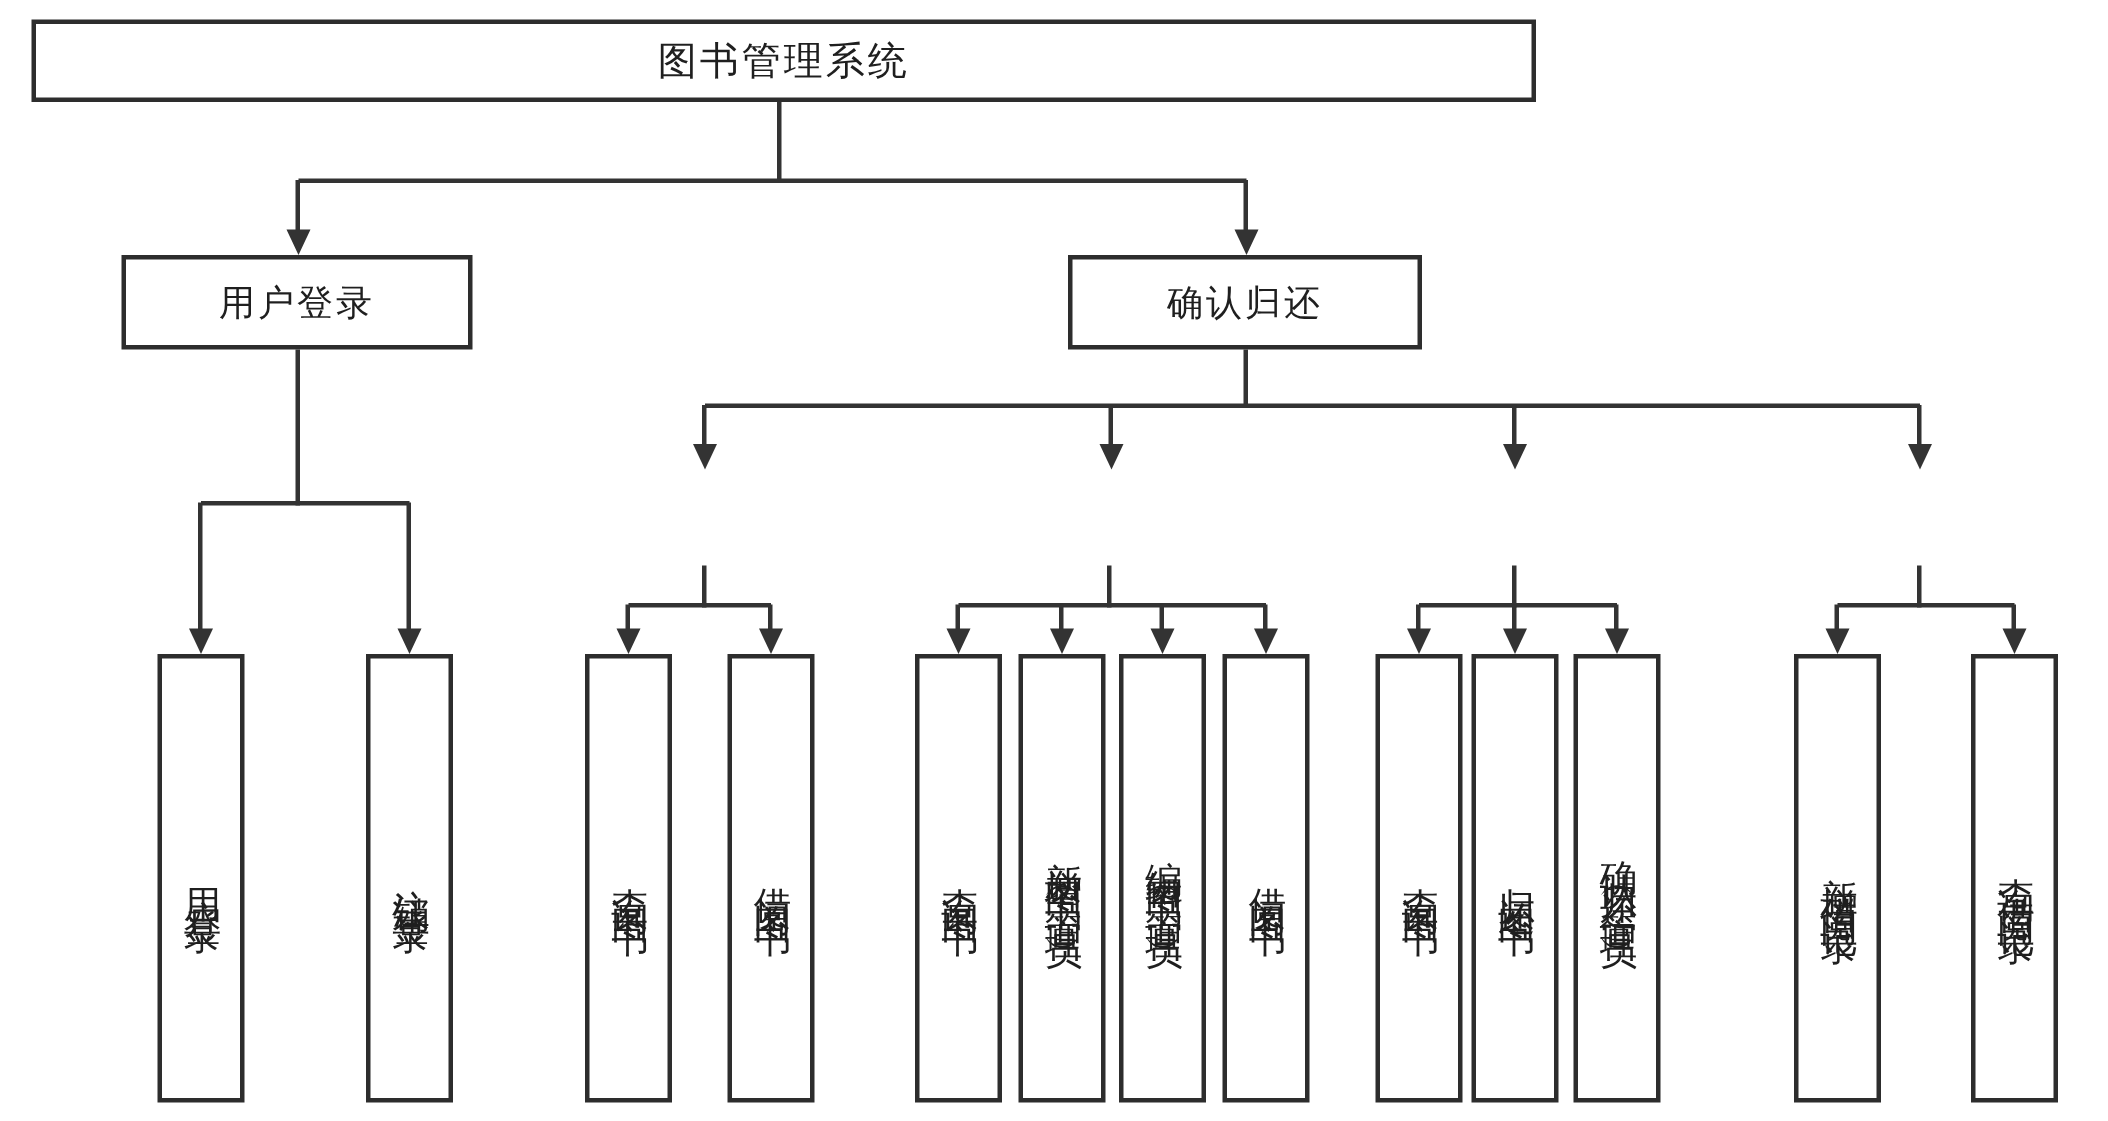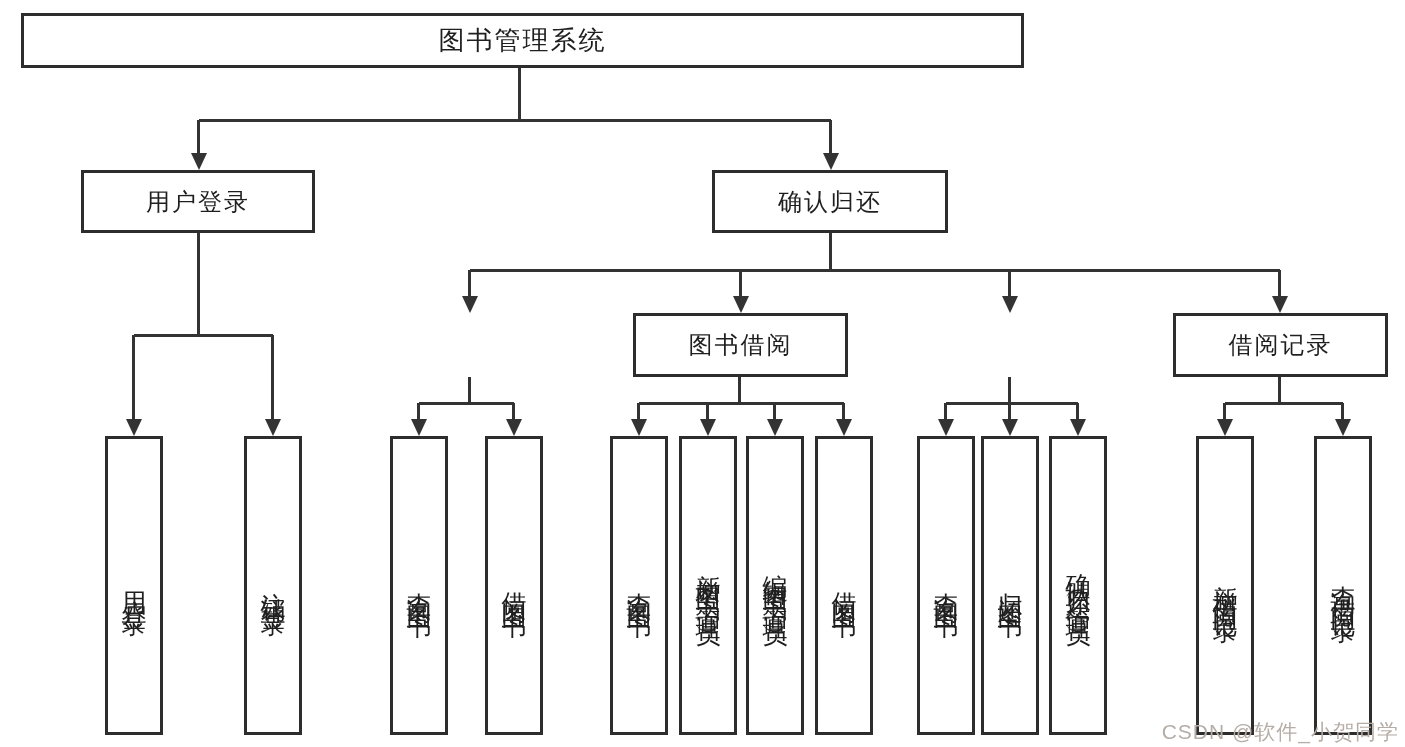--- a/index.html
+++ b/index.html
@@ -75,26 +75,20 @@
     <span>图书管理系统</span>
   </div>
 
   <div class="box h" style="left:81px;top:170px;width:234px;height:63px">
     <span>用户登录</span>
   </div>
   <div class="box h" style="left:712px;top:170px;width:236px;height:63px">
     <span>确认归还</span>
   </div>
 
-  <div class="box h" style="left:633px;top:313px;width:215px;height:64px">
-    <span>图书借阅</span>
-  </div>
-  <div class="box h" style="left:1173px;top:313px;width:215px;height:64px">
-    <span>借阅记录</span>
-  </div>
 
   <div class="box leaf" style="left:105px;top:436px">
     <span>用户登录</span>
   </div>
   <div class="box leaf" style="left:244px;top:436px">
     <span>注销登录</span>
   </div>
 
   <div class="box leaf" style="left:390px;top:436px">
     <span>查询图书</span>
@@ -186,15 +180,14 @@
   <div class="arrow" style="left:631px;top:419px"></div>
   <div class="arrow" style="left:700px;top:419px"></div>
   <div class="arrow" style="left:767px;top:419px"></div>
   <div class="arrow" style="left:836px;top:419px"></div>
   <div class="arrow" style="left:938px;top:419px"></div>
   <div class="arrow" style="left:1002px;top:419px"></div>
   <div class="arrow" style="left:1070px;top:419px"></div>
   <div class="arrow" style="left:1217px;top:419px"></div>
   <div class="arrow" style="left:1335px;top:419px"></div>
 
-  <div class="watermark">CSDN @软件_小贺同学</div>
 
 </div>
 
 </body></html>

